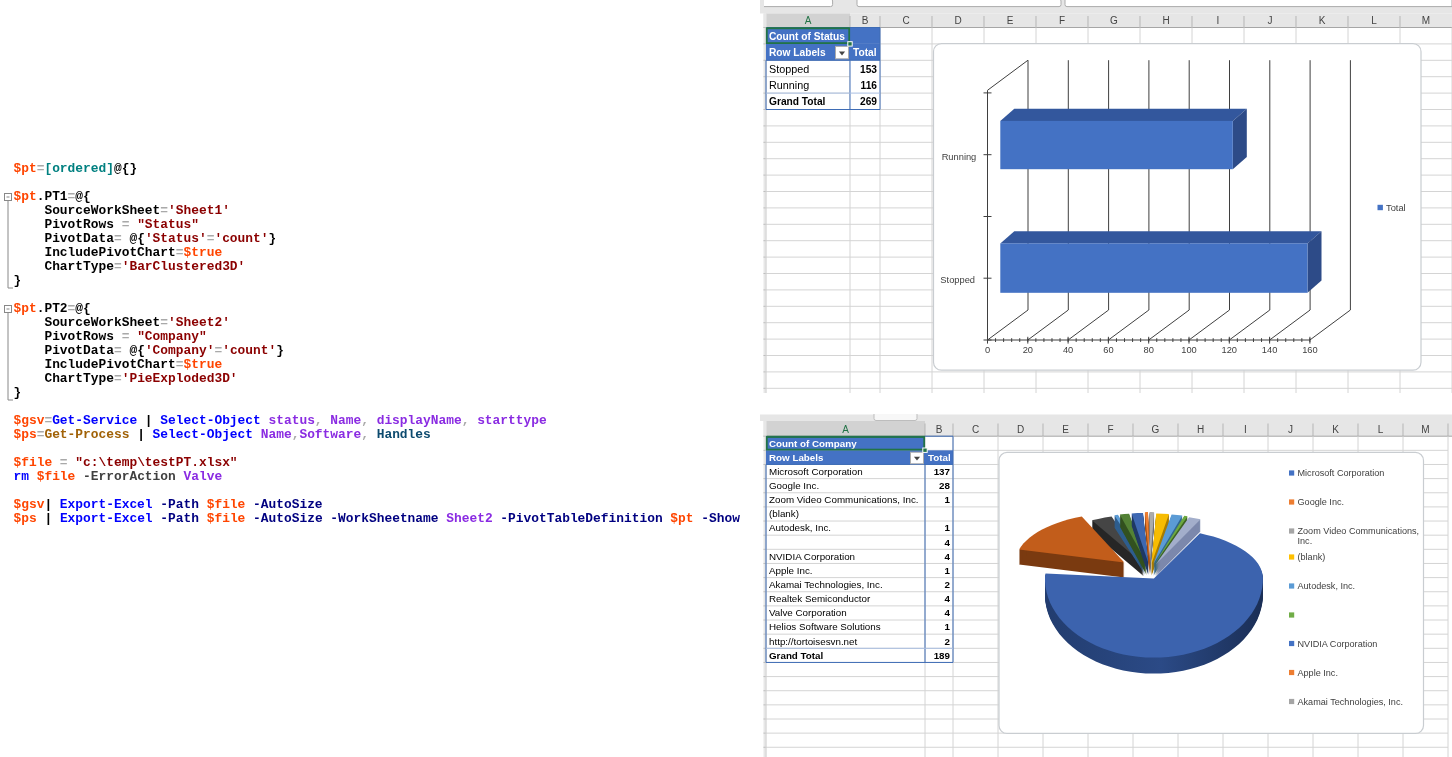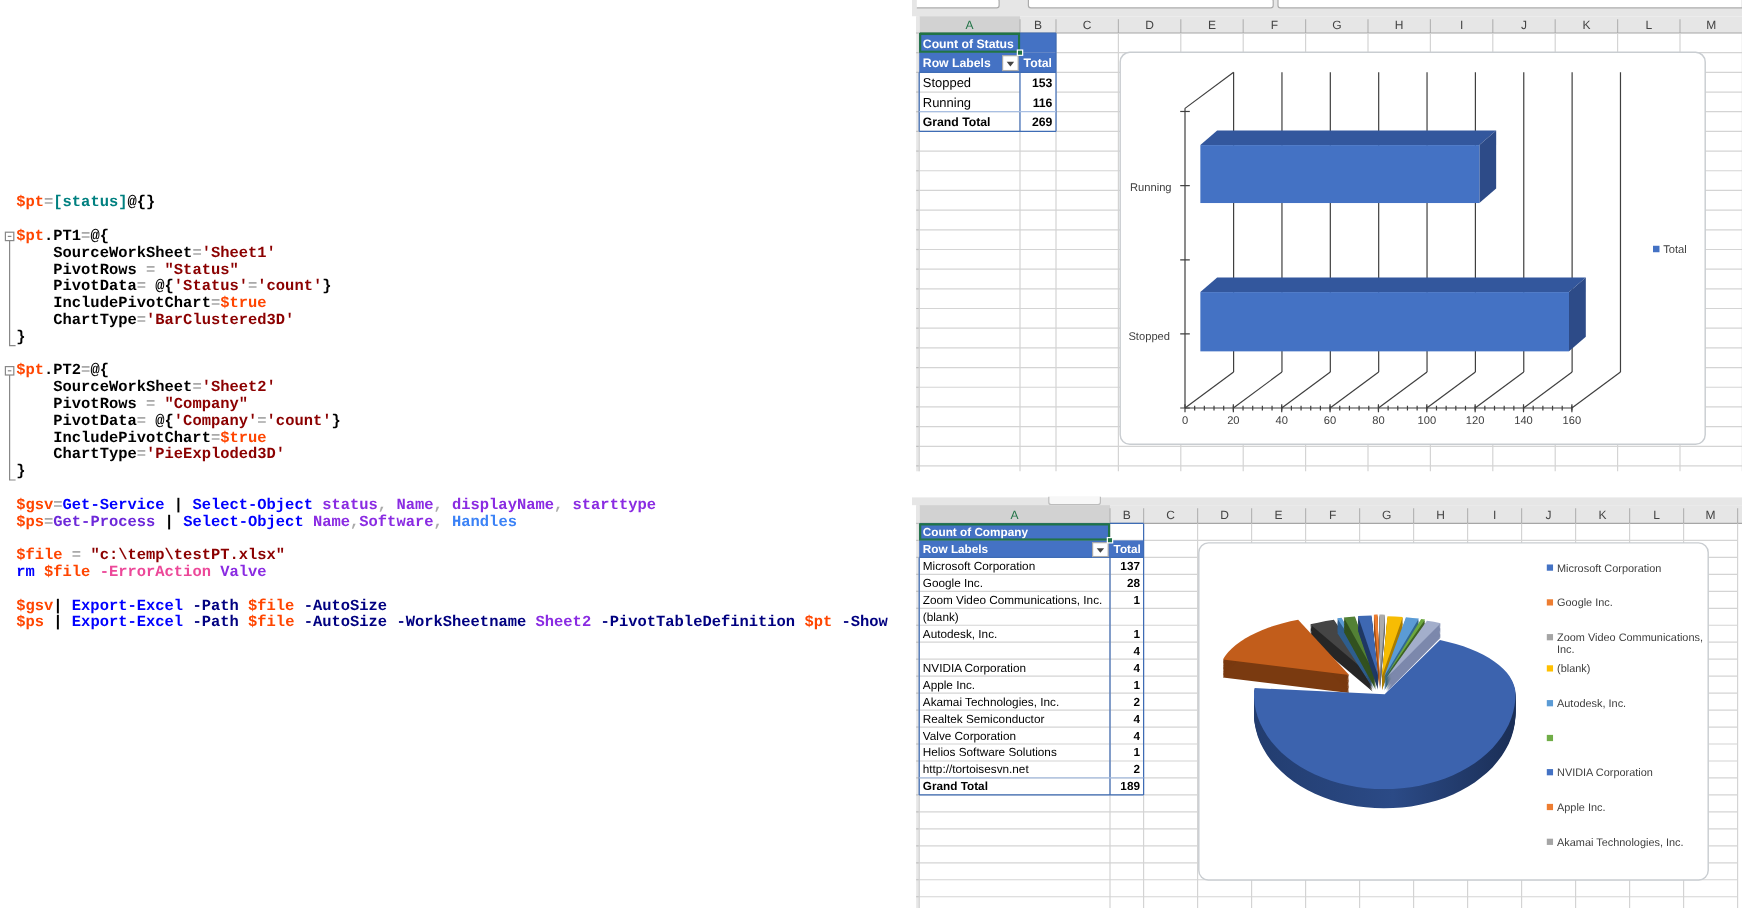--- a/index.html
+++ b/index.html
@@ -13,43 +13,43 @@
 <svg id="fold" width="20" height="420" style="position:absolute;left:0;top:0">
 <g stroke="#888" fill="none" stroke-width="1">
 <rect x="4.5" y="193.5" width="7" height="7" fill="#fff"></rect>
 <line x1="6.5" y1="197" x2="9.5" y2="197"></line>
 <path d="M8 200.5 V288 H13"></path>
 <rect x="4.5" y="305.5" width="7" height="7" fill="#fff"></rect>
 <line x1="6.5" y1="309" x2="9.5" y2="309"></line>
 <path d="M8 312.5 V400 H13"></path>
 </g>
     </svg>
-<pre id="code"><i style="color:#FF4500">$pt</i><i style="color:#A9A9A9">=</i><i style="color:#008080">[status]</i><i style="color:#000000">@{}</i>
+<pre id="code"><i style="color:#FF4500">$pt</i><i style="color:#A9A9A9">=</i><i style="color:#008080">[ordered]</i><i style="color:#000000">@{}</i>
 
 <i style="color:#FF4500">$pt</i><i style="color:#000000">.PT1</i><i style="color:#A9A9A9">=</i><i style="color:#000000">@{</i>
 <i style="color:#000000">    SourceWorkSheet</i><i style="color:#A9A9A9">=</i><i style="color:#8B0000">'Sheet1'</i>
 <i style="color:#000000">    PivotRows</i><i style="color:#A9A9A9"> = </i><i style="color:#8B0000">"Status"</i>
 <i style="color:#000000">    PivotData</i><i style="color:#A9A9A9">=</i><i style="color:#000000"> @{</i><i style="color:#8B0000">'Status'</i><i style="color:#A9A9A9">=</i><i style="color:#8B0000">'count'</i><i style="color:#000000">}</i>
 <i style="color:#000000">    IncludePivotChart</i><i style="color:#A9A9A9">=</i><i style="color:#FF4500">$true</i>
 <i style="color:#000000">    ChartType</i><i style="color:#A9A9A9">=</i><i style="color:#8B0000">'BarClustered3D'</i>
 <i style="color:#000000">}</i>
 
 <i style="color:#FF4500">$pt</i><i style="color:#000000">.PT2</i><i style="color:#A9A9A9">=</i><i style="color:#000000">@{</i>
 <i style="color:#000000">    SourceWorkSheet</i><i style="color:#A9A9A9">=</i><i style="color:#8B0000">'Sheet2'</i>
 <i style="color:#000000">    PivotRows</i><i style="color:#A9A9A9"> = </i><i style="color:#8B0000">"Company"</i>
 <i style="color:#000000">    PivotData</i><i style="color:#A9A9A9">=</i><i style="color:#000000"> @{</i><i style="color:#8B0000">'Company'</i><i style="color:#A9A9A9">=</i><i style="color:#8B0000">'count'</i><i style="color:#000000">}</i>
 <i style="color:#000000">    IncludePivotChart</i><i style="color:#A9A9A9">=</i><i style="color:#FF4500">$true</i>
 <i style="color:#000000">    ChartType</i><i style="color:#A9A9A9">=</i><i style="color:#8B0000">'PieExploded3D'</i>
 <i style="color:#000000">}</i>
 
 <i style="color:#FF4500">$gsv</i><i style="color:#A9A9A9">=</i><i style="color:#0000FF">Get-Service</i><i style="color:#000000"> | </i><i style="color:#0000FF">Select-Object </i><i style="color:#8A2BE2">status</i><i style="color:#A9A9A9">, </i><i style="color:#8A2BE2">Name</i><i style="color:#A9A9A9">, </i><i style="color:#8A2BE2">displayName</i><i style="color:#A9A9A9">, </i><i style="color:#8A2BE2">starttype</i>
-<i style="color:#FF4500">$ps</i><i style="color:#A9A9A9">=</i><i style="color:#6d28d9">Get-Process</i><i style="color:#000000"> | </i><i style="color:#0000FF">Select-Object </i><i style="color:#8A2BE2">Name</i><i style="color:#A9A9A9">,</i><i style="color:#8A2BE2">Software</i><i style="color:#A9A9A9">, </i><i style="color:#3b82f6">Handles</i>
+<i style="color:#FF4500">$ps</i><i style="color:#A9A9A9">=</i><i style="color:#a16207">Get-Process</i><i style="color:#000000"> | </i><i style="color:#0000FF">Select-Object </i><i style="color:#8A2BE2">Name</i><i style="color:#A9A9A9">,</i><i style="color:#8A2BE2">Software</i><i style="color:#A9A9A9">, </i><i style="color:#0c4a6e">Handles</i>
 
 <i style="color:#FF4500">$file</i><i style="color:#A9A9A9"> = </i><i style="color:#8B0000">"c:\temp\testPT.xlsx"</i>
-<i style="color:#0000FF">rm </i><i style="color:#FF4500">$file</i><i style="color:#000000"> </i><i style="color:#ec4899">-ErrorAction</i><i style="color:#000000"> </i><i style="color:#8A2BE2">Valve</i>
+<i style="color:#0000FF">rm </i><i style="color:#FF4500">$file</i><i style="color:#000000"> </i><i style="color:#404040">-ErrorAction</i><i style="color:#000000"> </i><i style="color:#8A2BE2">Valve</i>
 
 <i style="color:#FF4500">$gsv</i><i style="color:#000000">| </i><i style="color:#0000FF">Export-Excel </i><i style="color:#000080">-Path</i><i style="color:#000000"> </i><i style="color:#FF4500">$file</i><i style="color:#000000"> </i><i style="color:#000080">-AutoSize</i>
 <i style="color:#FF4500">$ps</i><i style="color:#000000"> | </i><i style="color:#0000FF">Export-Excel </i><i style="color:#000080">-Path</i><i style="color:#000000"> </i><i style="color:#FF4500">$file</i><i style="color:#000000"> </i><i style="color:#000080">-AutoSize</i><i style="color:#000000"> </i><i style="color:#000080">-WorkSheetname</i><i style="color:#000000"> </i><i style="color:#8A2BE2">Sheet2</i><i style="color:#000000"> </i><i style="color:#000080">-PivotTableDefinition</i><i style="color:#000000"> </i><i style="color:#FF4500">$pt</i><i style="color:#000000"> </i><i style="color:#000080">-Show</i></pre>
 <svg id="sheet1" width="692" height="393" viewBox="0 0 692 393" style="position:absolute;left:760px;top:0">
       <rect x="0" y="0" width="692" height="393" fill="#fff"></rect>
       <rect x="0" y="0" width="692" height="13.6" fill="#E6E6E6"></rect>
       <g fill="#fff" stroke="#ACACAC" stroke-width="1">
         <path d="M4 -1 H70.6 Q72.6 -1 72.6 1 V4.6 Q72.6 6.6 70.6 6.6 H4"></path>
         <path d="M97 -1 H299 Q301 -1 301 1 V4.6 Q301 6.6 299 6.6 H99 Q97 6.6 97 4.6 Z"></path>
         <path d="M305 -1 H692 V6.6 H307 Q305 6.6 305 4.6 Z"></path>

